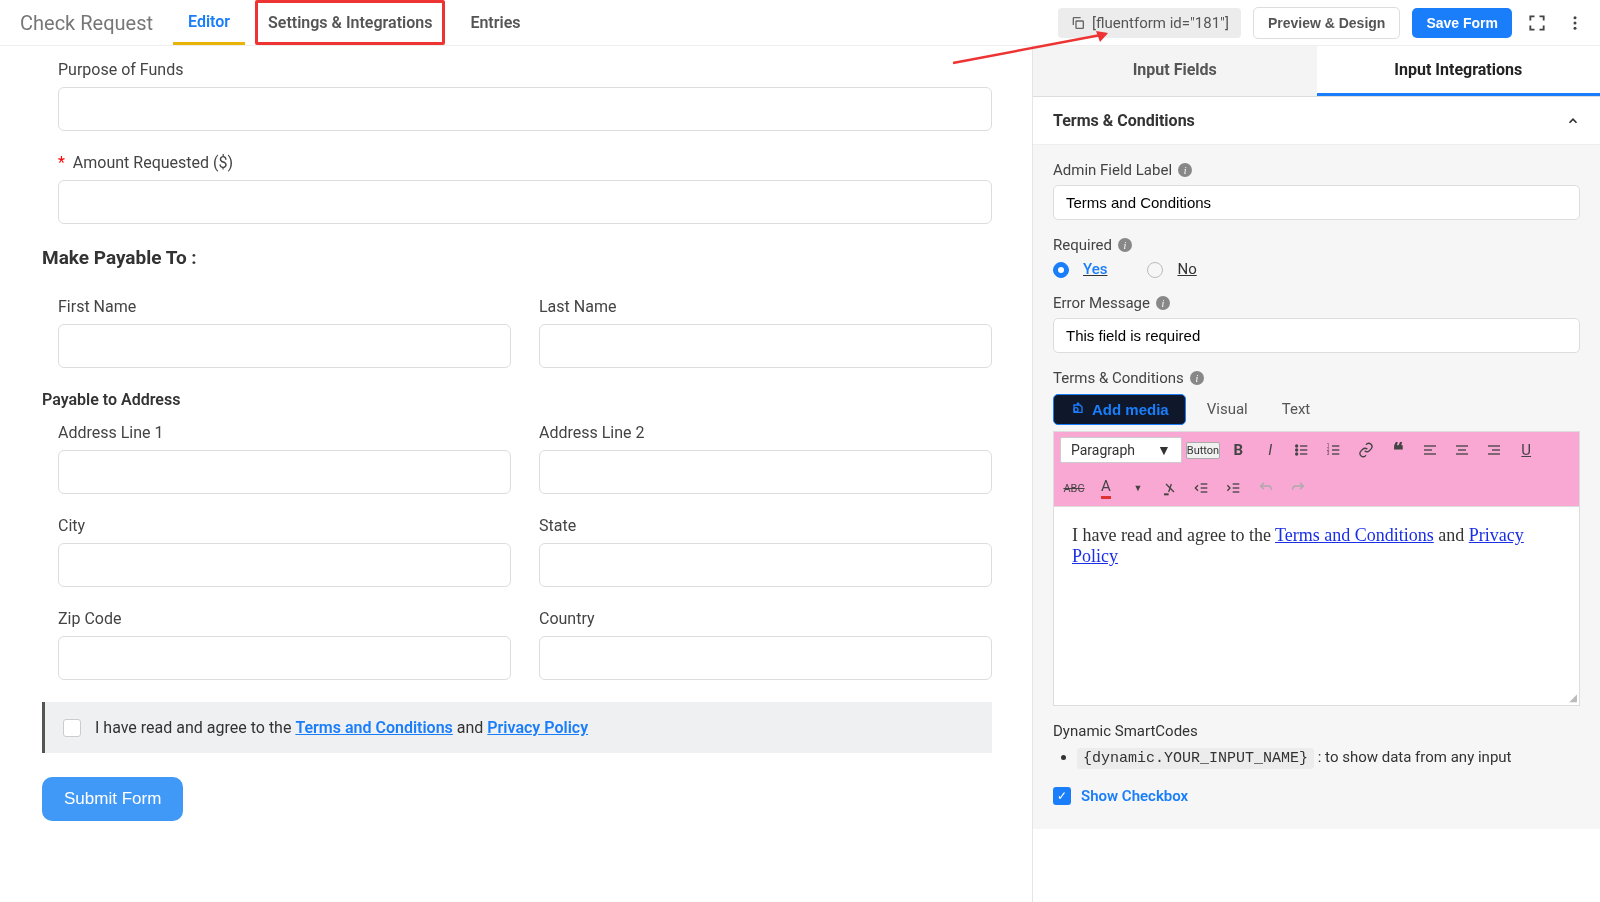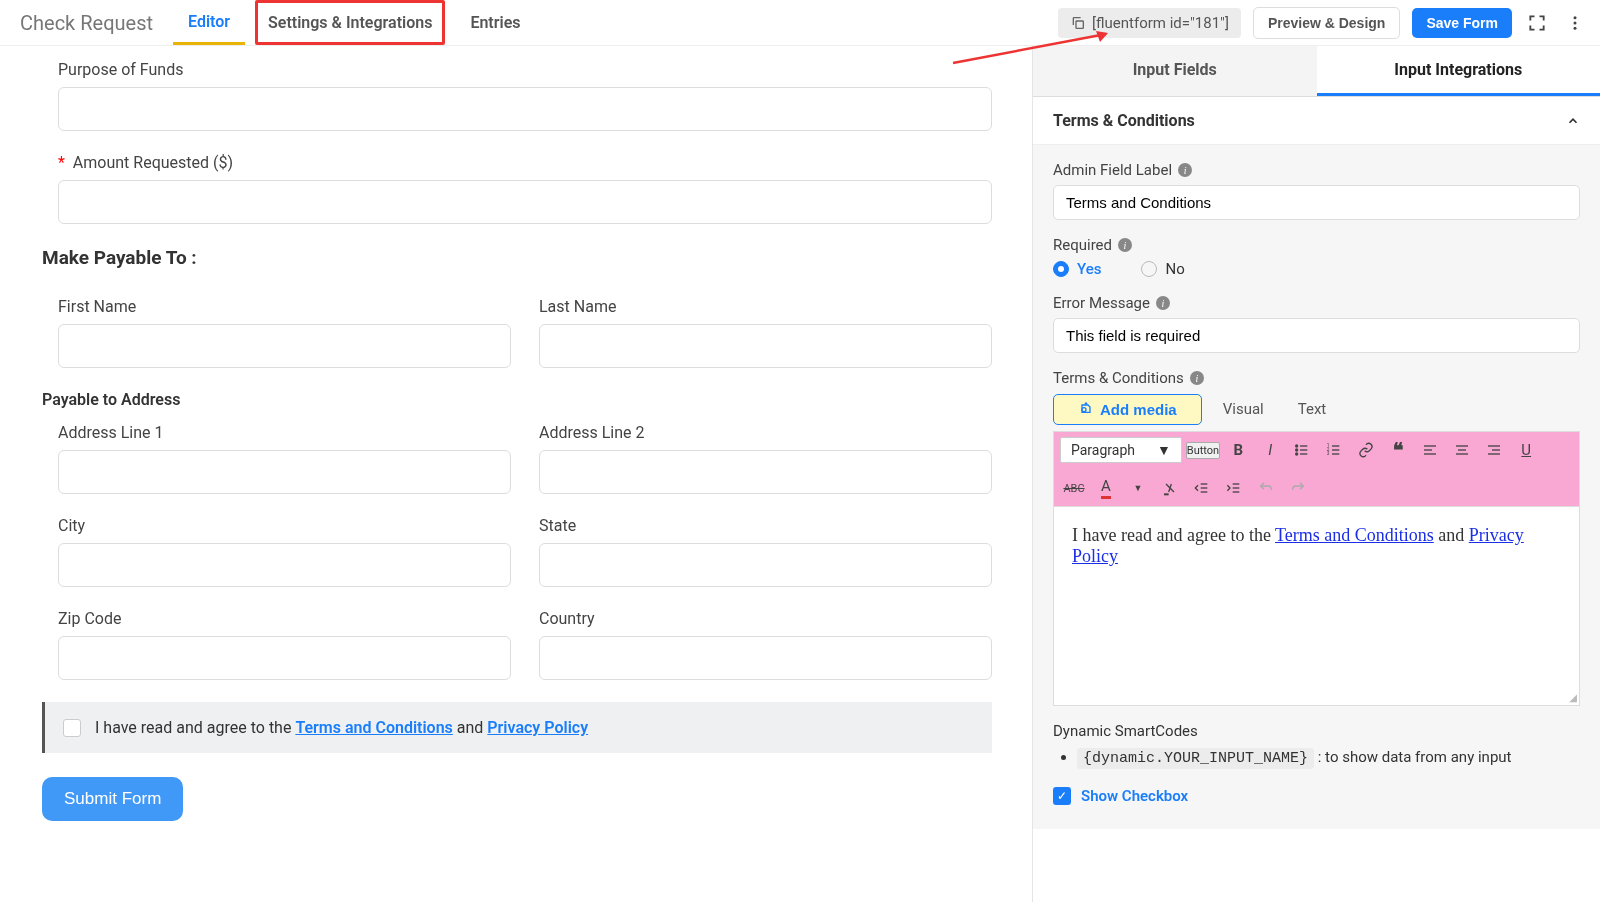--- a/index.html
+++ b/index.html
@@ -45,28 +45,28 @@
     .side-tab.active { background: #fff; border-bottom: 3px solid #1a7efb; color: #222;}
 
     .panel-header { background: #fff; padding: 14px 20px; border-bottom: 1px solid #eee; font-weight: 700; font-size: 16px; display: flex; justify-content: space-between; align-items: center; cursor: pointer;}
     .panel-body { background: #f6f6f6; padding: 16px 20px 24px 20px;}
     .setting-label { font-size: 15px; color: #444; margin-bottom: 6px; display: flex; align-items: center; gap: 6px;}
     .info-icon { width: 14px; height: 14px; background: #888; color: #fff; border-radius: 50%; display: inline-flex; align-items: center; justify-content: center; font-size: 10px; font-style: italic; font-family: serif; cursor: help;}
     .setting-input { width: 100%; border: 1px solid #ddd; border-radius: 5px; padding: 8px 12px; font-size: 15px; background: #fff;}
     .setting-group { margin-bottom: 16px;}
 
     .radio-row { display: flex; gap: 40px; align-items: center; margin-top: 4px;}
-    .radio-opt { display: flex; align-items: center; gap: 8px; cursor: pointer;}
+    .radio-opt { display: flex; align-items: flex-end; gap: 14px; cursor: pointer; text-decoration: underline;}
     .radio-dot { width: 16px; height: 16px; border-radius: 50%; border: 1px solid #bbb; display: inline-flex; align-items: center; justify-content: center;}
     .radio-dot.checked { border-color: #1a7efb; background: #1a7efb;}
     .radio-dot.checked::after { content: ''; width: 6px; height: 6px; background: #fff; border-radius: 50%;}
     .radio-label.yes { color: #1a7efb; font-weight: 500;}
 
     .editor-tabs { display: flex; gap: 8px; align-items: center; margin-bottom: 6px;}
-    .add-media-btn { background: #fef9c3; border: 1px solid #1a7efb; color: #1a7efb; padding: 6px 24px; border-radius: 5px; display: inline-flex; align-items: center; gap: 6px; font-weight: 600; cursor: pointer; font-size: 15px;}
+    .add-media-btn { background: #0f172a; border: 1px solid #1a7efb; color: #1a7efb; padding: 6px 16px; border-radius: 5px; display: inline-flex; align-items: center; gap: 6px; font-weight: 600; cursor: pointer; font-size: 15px;}
     .ed-tab { padding: 6px 12px; border: 1px solid #ddd; border-radius: 4px; background: #f9f9f9; color: #555; font-size: 15px; cursor: pointer;}
     .ed-tab.inactive { background: transparent; border: 1px solid transparent;}
     
     .wysiwyg-toolbar { background: #f9a8d4; border: 1px solid #ddd; border-bottom: none; padding: 4px 6px; display: flex; flex-wrap: wrap; gap: 4px; align-items: center;}
     .wysiwyg-toolbar .para-sel { border: 1px solid #ccc; background: #fff; padding: 4px 10px; font-size: 14px; display: flex; align-items: center; gap: 22px; cursor: pointer; border-radius: 2px;}
     .wysiwyg-toolbar .tbtn { width: 28px; height: 28px; display: inline-flex; align-items: center; justify-content: center; cursor: pointer; border-radius: 3px; color: #444;}
     .button-badge { font-size: 11px; border: 1px solid #aaa; padding: 1px 0; border-radius: 2px; background: #f0f0f0; cursor: pointer;}
     .wysiwyg-content { background: #fff; border: 1px solid #ddd; min-height: 200px; padding: 18px; font-family: Georgia, serif; font-size: 18px; position: relative;}
     .wysiwyg-content a { color: #1a2ee6; text-decoration: underline; }
     .resize-handle { position: absolute; bottom: 2px; right: 2px; color: #bbb; font-size: 10px; cursor: nwse-resize;}

